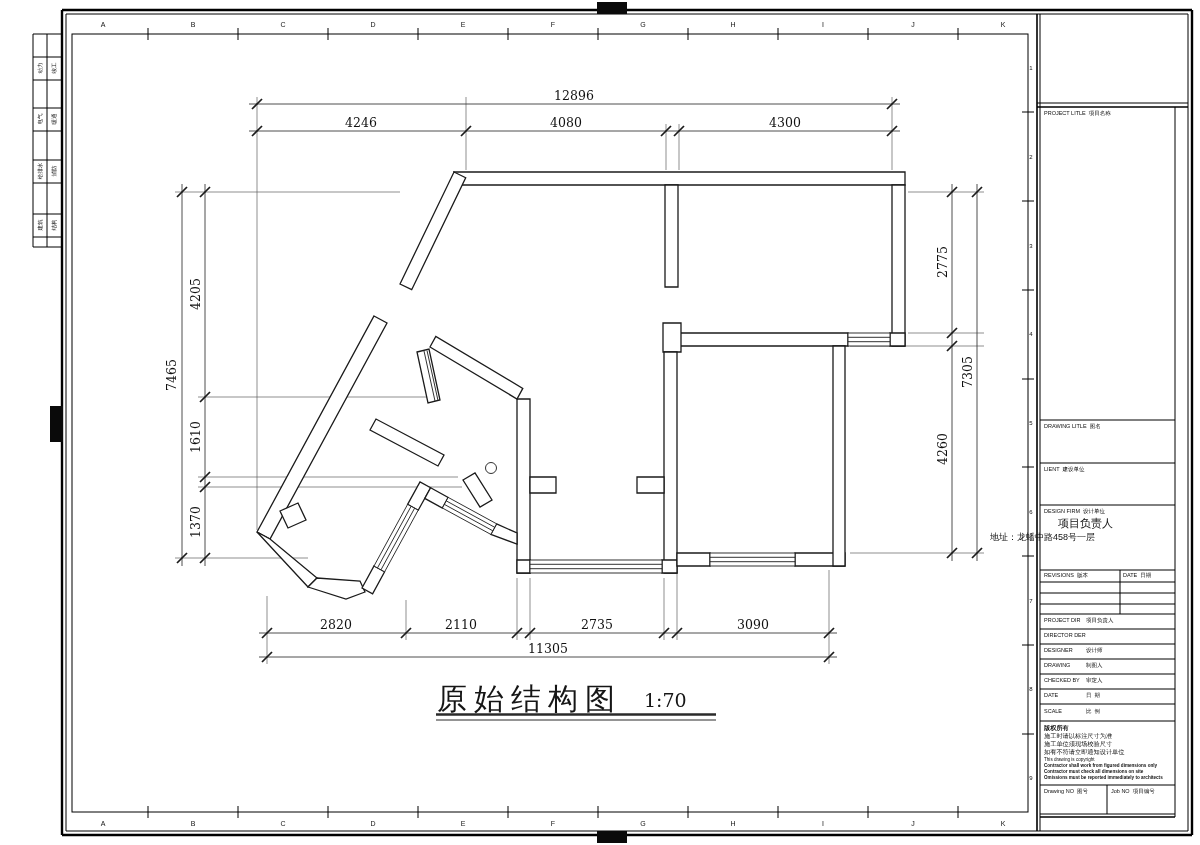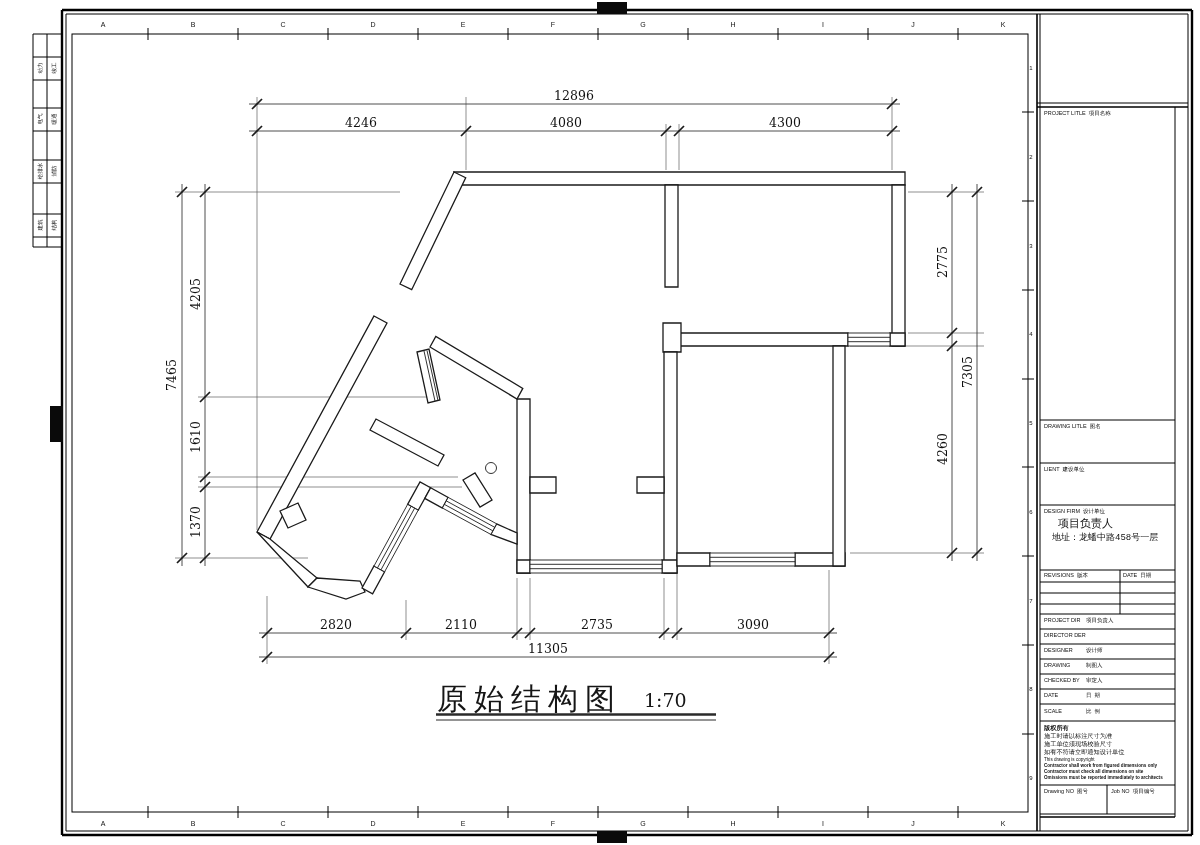--- a/index.html
+++ b/index.html
@@ -313,21 +313,21 @@
     <line x1="436" y1="714.5" x2="716" y2="714.5" stroke="#2a2a2a" stroke-width="2.6"></line>
     <line x1="436" y1="720" x2="716" y2="720" stroke="#2a2a2a" stroke-width="1"></line>
   </g>
 </svg>
 
 <div class="tb" style="left:1044px;top:110px;">PROJECT LITLE  项目名称</div>
 <div class="tb" style="left:1044px;top:423px;">DRAWING LITLE  图名</div>
 <div class="tb" style="left:1044px;top:466px;">LIENT  建设单位</div>
 <div class="tb" style="left:1044px;top:508px;">DESIGN FIRM  设计单位</div>
 <div class="firm" style="left:1058px;top:516px;">项目负责人</div>
-<div class="addr" style="left:1052px;top:531px;font-family:Liberation Mono, monospace;">地址：龙蟠中路458号一层</div>
+<div class="addr" style="left:990px;top:531px;">地址：龙蟠中路458号一层</div>
 <div class="tb" style="left:1044px;top:572px;">REVISIONS  版本</div>
 <div class="tb" style="left:1123px;top:572px;">DATE  日期</div>
 
 <div class="tb" style="left:1044px;top:617px;">PROJECT DIR</div>
 <div class="tb" style="left:1086px;top:617px;">项目负责人</div>
 <div class="tb" style="left:1044px;top:632px;">DIRECTOR DER</div>
 <div class="tb" style="left:1044px;top:647px;">DESIGNER</div>
 <div class="tb" style="left:1086px;top:647px;">设计师</div>
 <div class="tb" style="left:1044px;top:662px;">DRAWING</div>
 <div class="tb" style="left:1086px;top:662px;">制图人</div>

